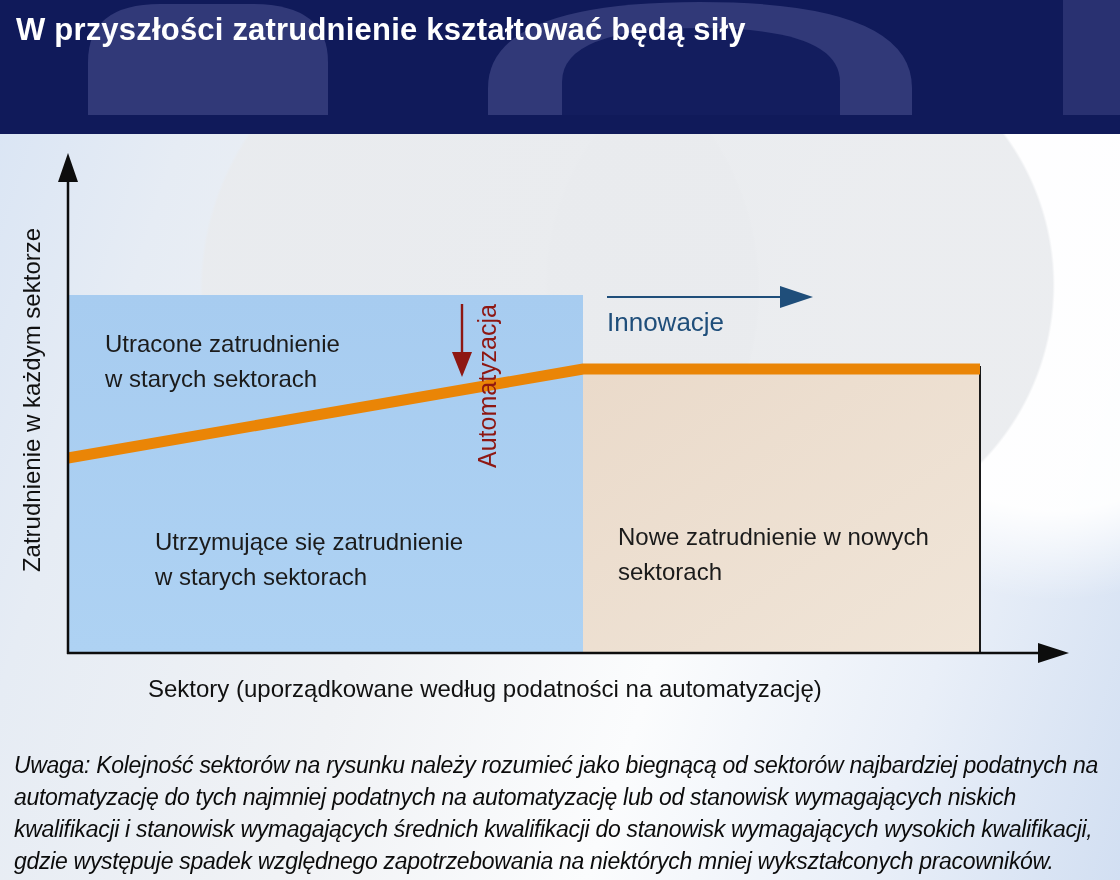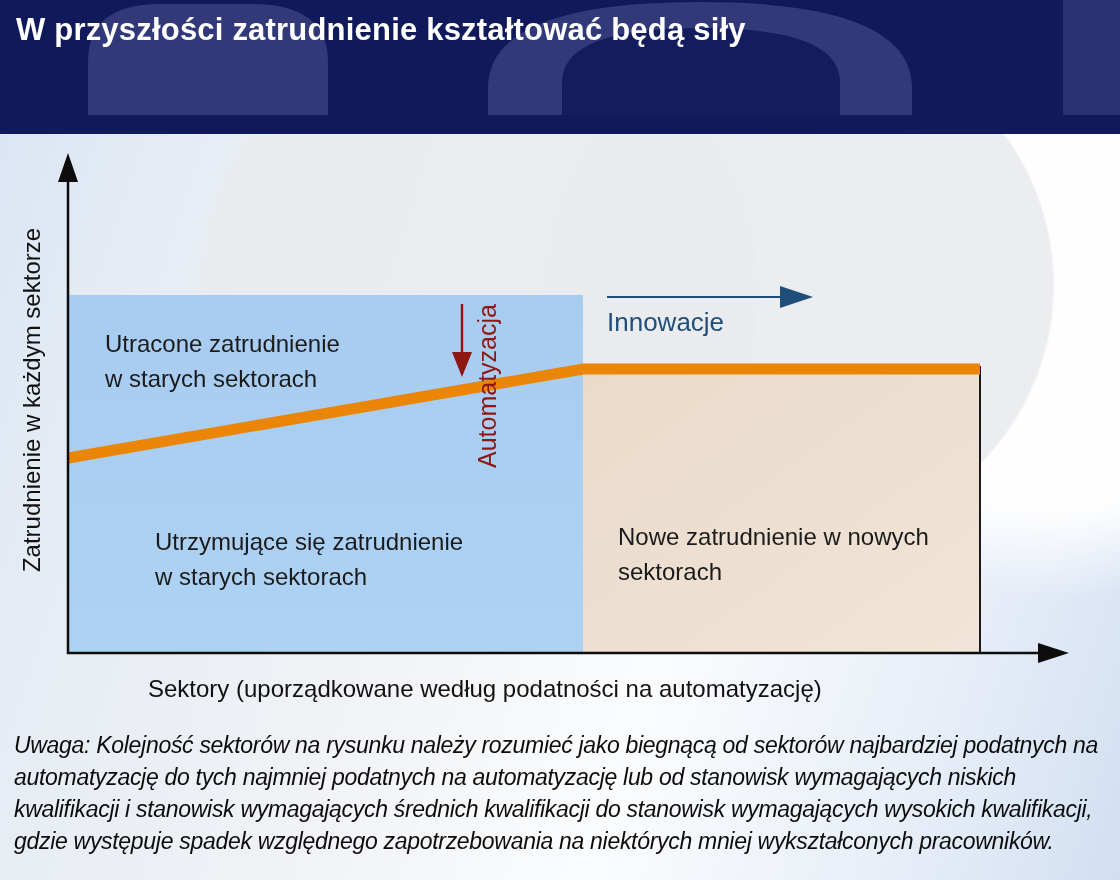--- a/index.html
+++ b/index.html
@@ -25,21 +25,21 @@
     color:#ffffff;font-size:31px;font-weight:700;line-height:44px;
     letter-spacing:.2px;white-space:nowrap;
   }
   
   .chart-svg{position:absolute;left:0;top:115px;}
   .chart-svg text{font-family:"Liberation Sans","DejaVu Sans",sans-serif;}
   .area-label{font-size:24px;fill:#1b1b1b;}
   .axis-label{font-size:24px;fill:#111111;}
   
   .note{
-    position:absolute;left:14px;top:729px;width:1096px;
+    position:absolute;left:14px;top:749px;width:1096px;
     font-style:italic;font-size:23px;line-height:32px;
     letter-spacing:-0.3px;color:#0c0c0c;
   }
 </style>
 </head>
 <body>
 
 <div class="page">
 
   <div class="header">

